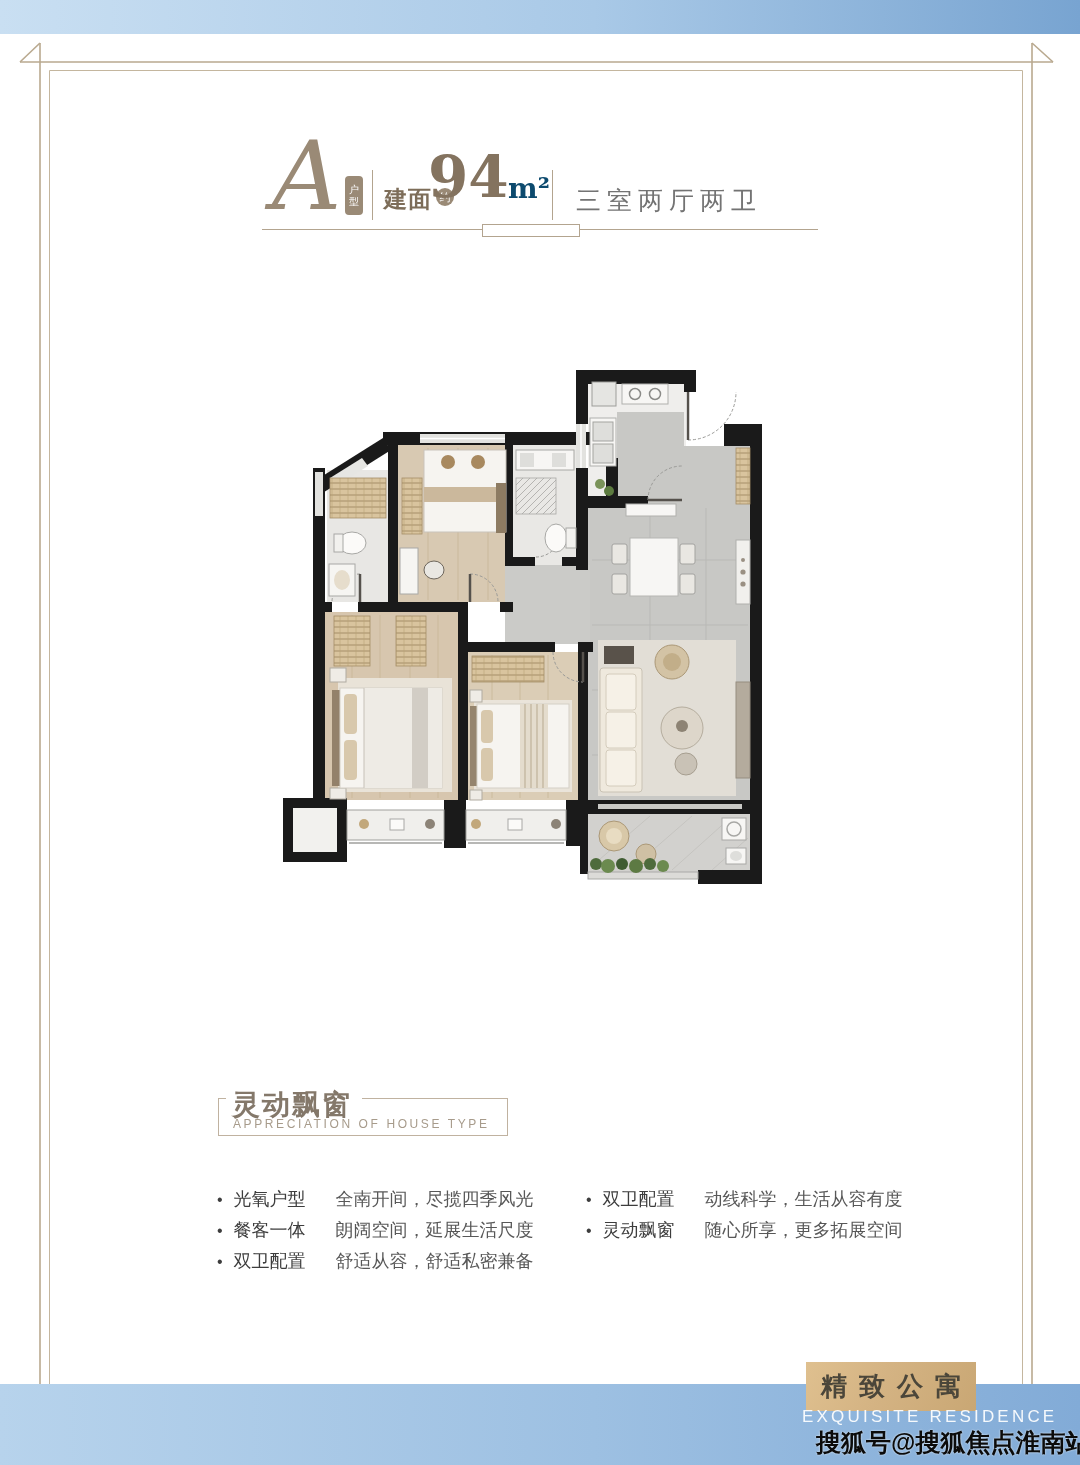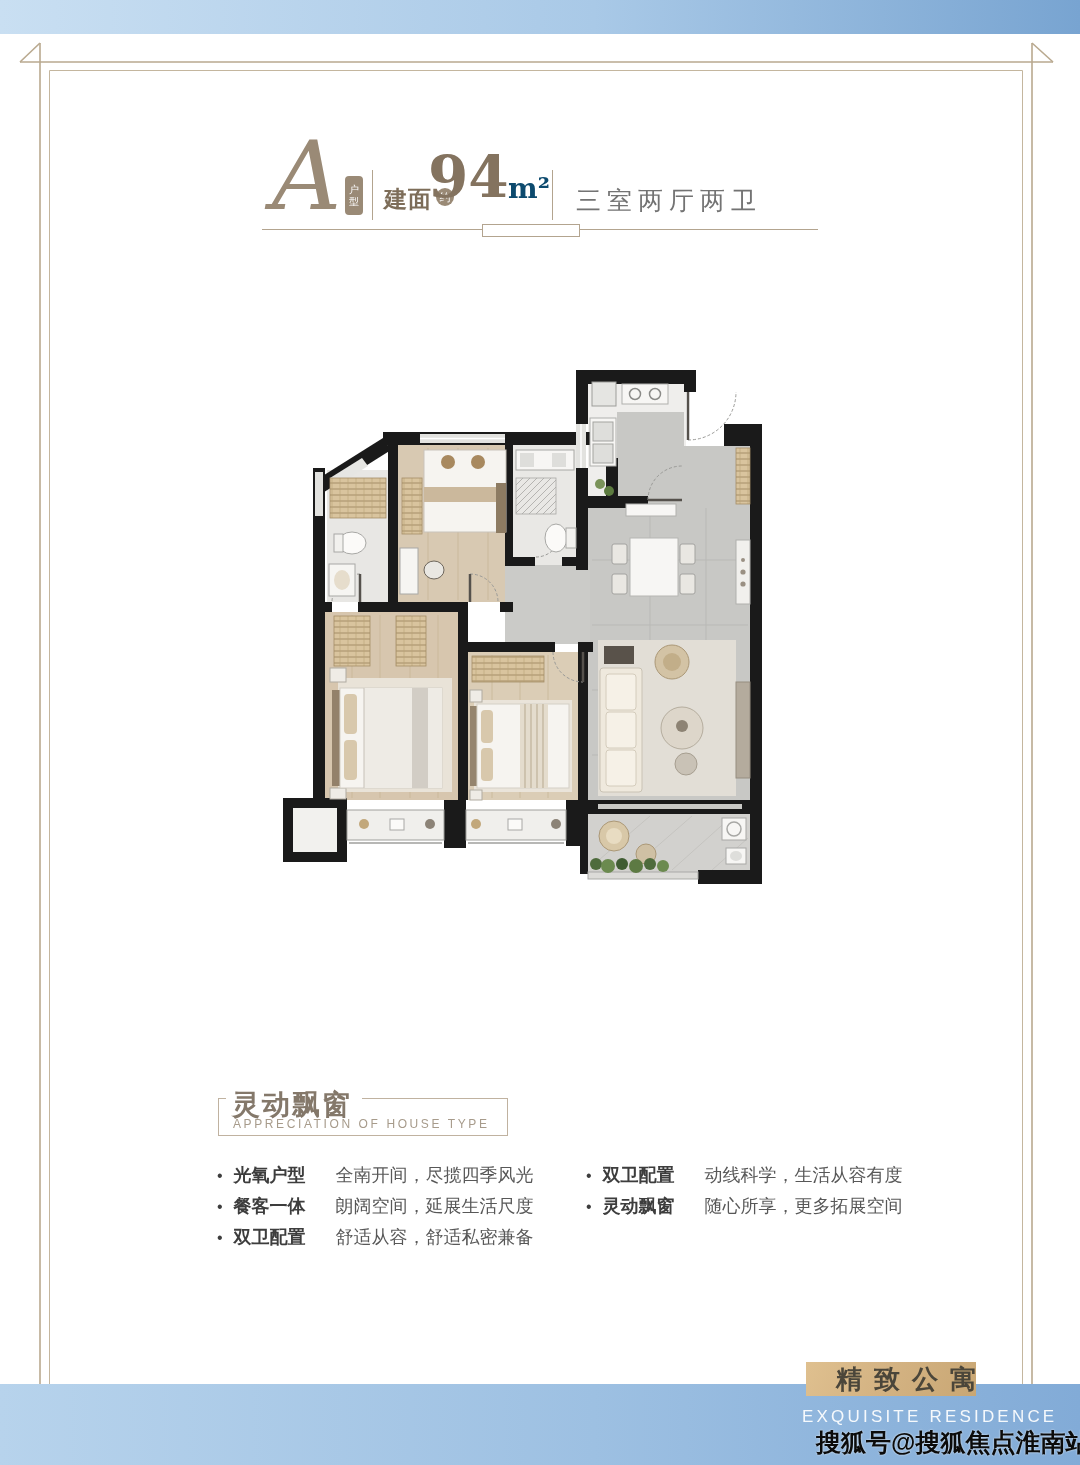--- a/index.html
+++ b/index.html
@@ -32,26 +32,26 @@
   .hdr-line{left:262px;top:229px;width:556px;height:1px;background:#b3a48f;}
   .hdr-orn{left:482px;top:224px;width:96px;height:11px;border:1px solid #b3a48f;background:#ffffff;}
   
   .an-box{left:218px;top:1098px;width:288px;height:36px;border:1px solid #c0b2a0;}
   .an-title{left:226px;top:1086px;font-size:28px;font-weight:bold;color:#84786a;
     background:#ffffff;padding:0 10px 2px 6px;letter-spacing:2px;}
   .an-sub{left:233px;top:1117px;font-size:12px;color:#a79b8b;letter-spacing:2.6px;}
   .bullets{font-size:18px;line-height:31px;}
   .b-row{position:absolute;display:flex;align-items:baseline;}
   .b-dot{color:#3d3d3d;font-size:16px;margin-right:11px;}
-  .b-label{font-weight:bold;color:#3d3d3d;width:86px;}
+  .b-label{font-weight:normal;color:#3d3d3d;width:86px;margin-top:24px;}
   .b-desc{color:#585858;margin-left:16px;white-space:nowrap;}
   
-  .res-badge{left:806px;top:1362px;width:170px;height:34px;
+  .res-badge{left:806px;top:1362px;width:170px;height:49px;
     background:linear-gradient(115deg,#dfc08f 0%,#d4b383 45%,#c9a774 100%);
-    display:flex;align-items:center;justify-content:flex-end;}
+    display:flex;align-items:center;justify-content:center;}
   .res-badge span{font-size:26px;font-weight:bold;color:#4b463a;letter-spacing:12px;margin-right:-12px;}
   .res-sub{left:802px;top:1407px;width:200px;font-size:17px;color:rgba(255,255,255,0.92);
     letter-spacing:3.2px;white-space:nowrap;}
   .watermark{left:816px;top:1426px;font-size:25px;font-weight:bold;color:#0b0b0b;
     text-shadow:0 0 2px rgba(255,255,255,0.85);white-space:nowrap;z-index:5;}
   svg{display:block;}
 </style>
 </head>
 <body>
 

